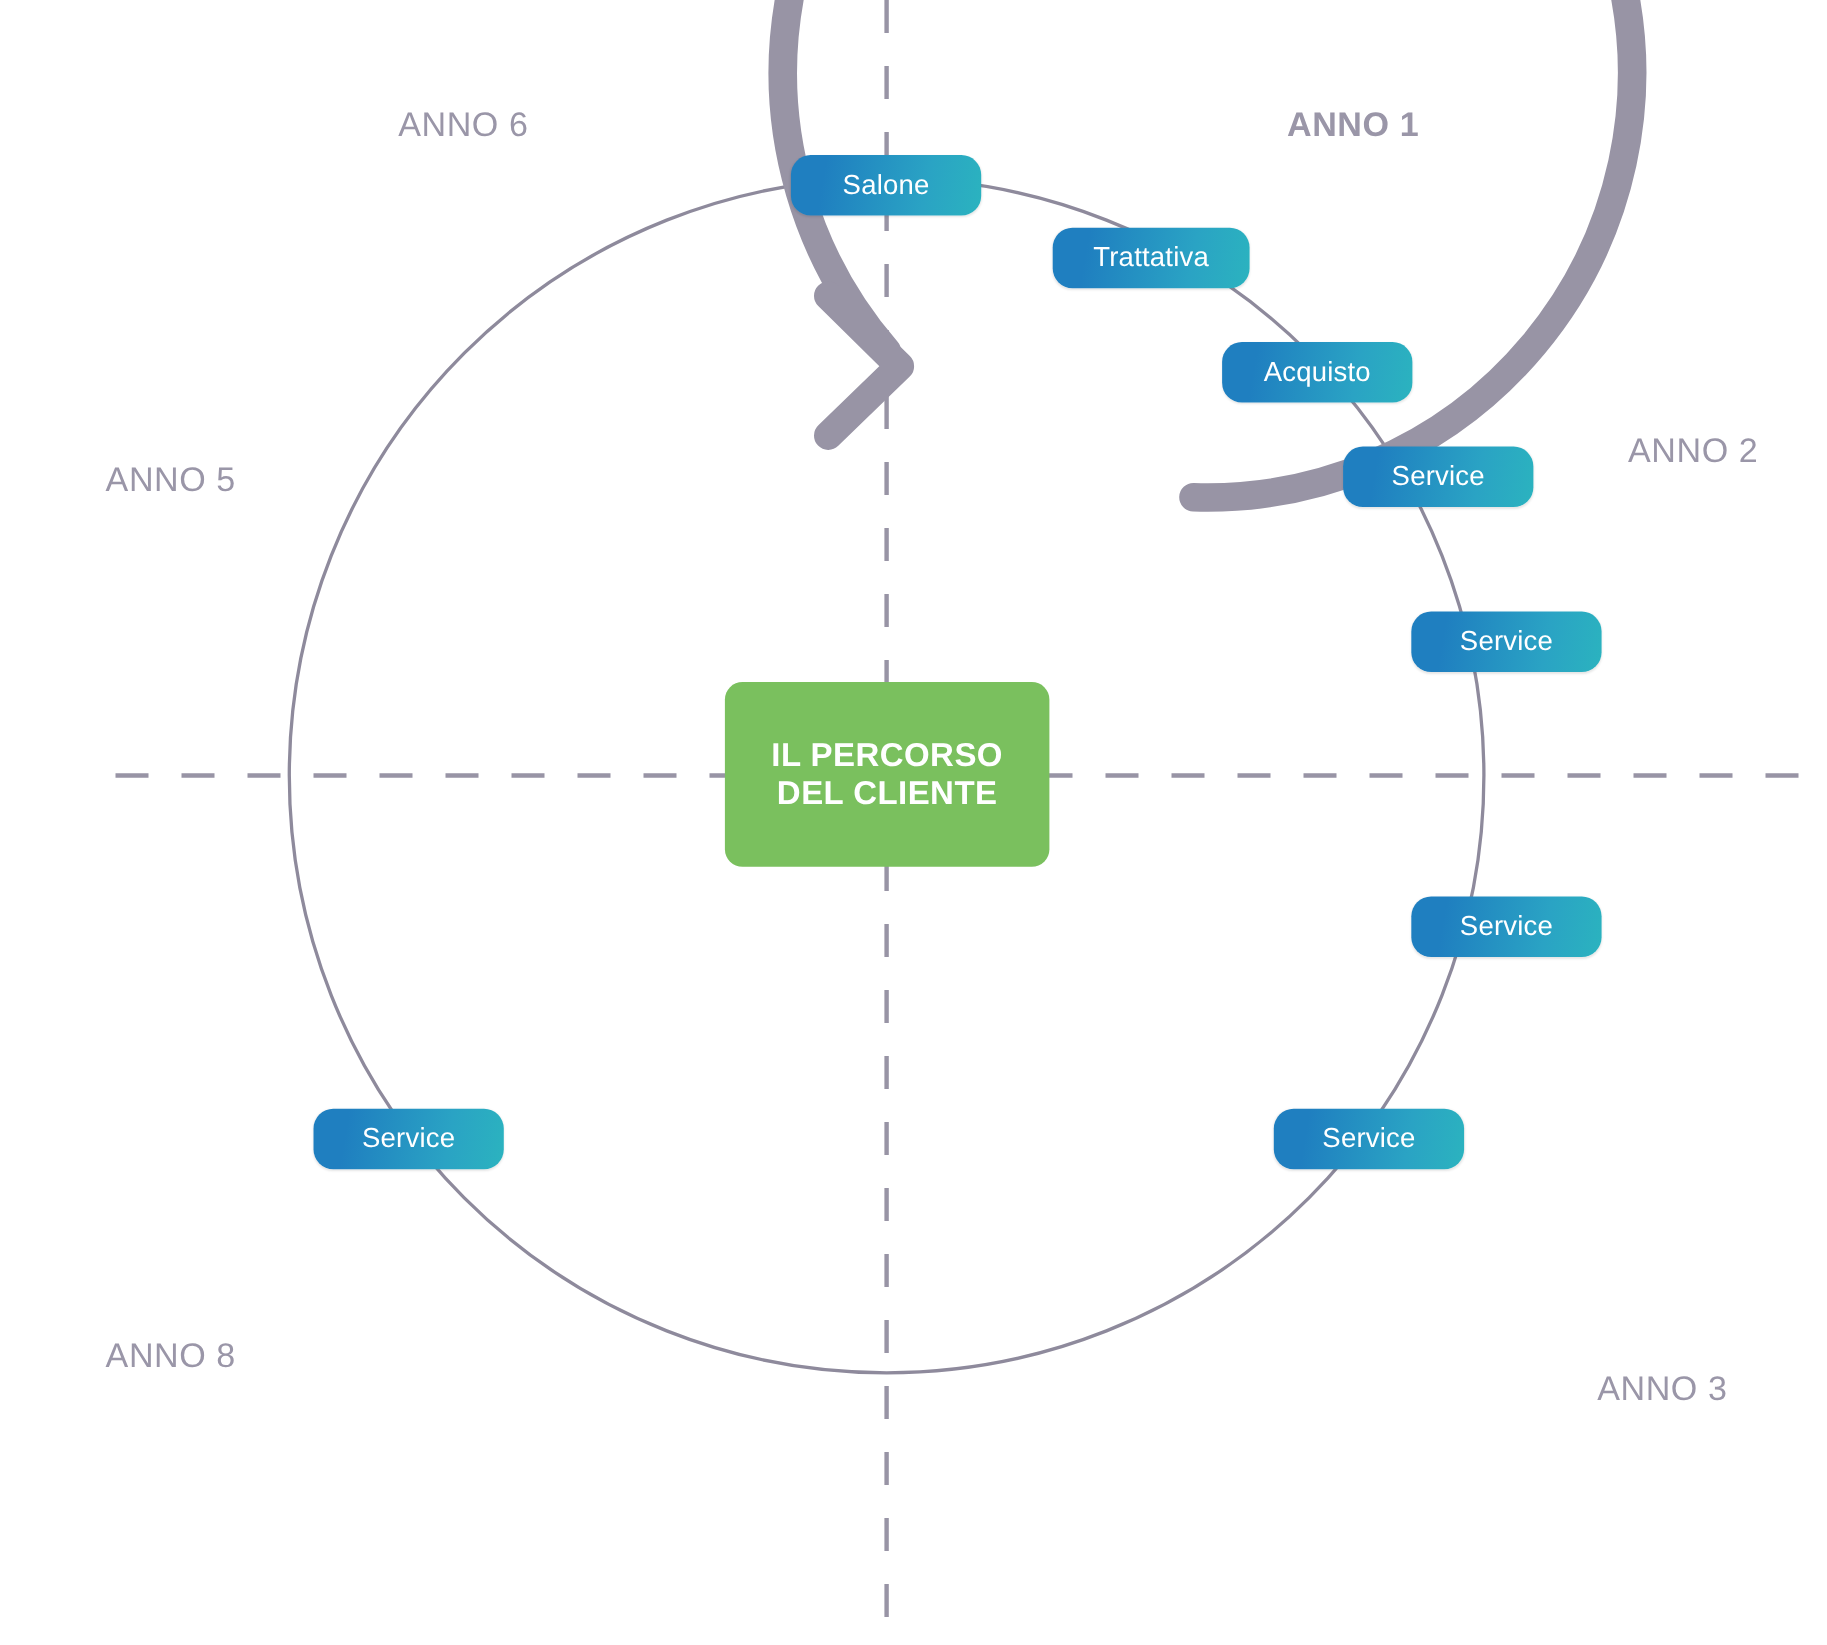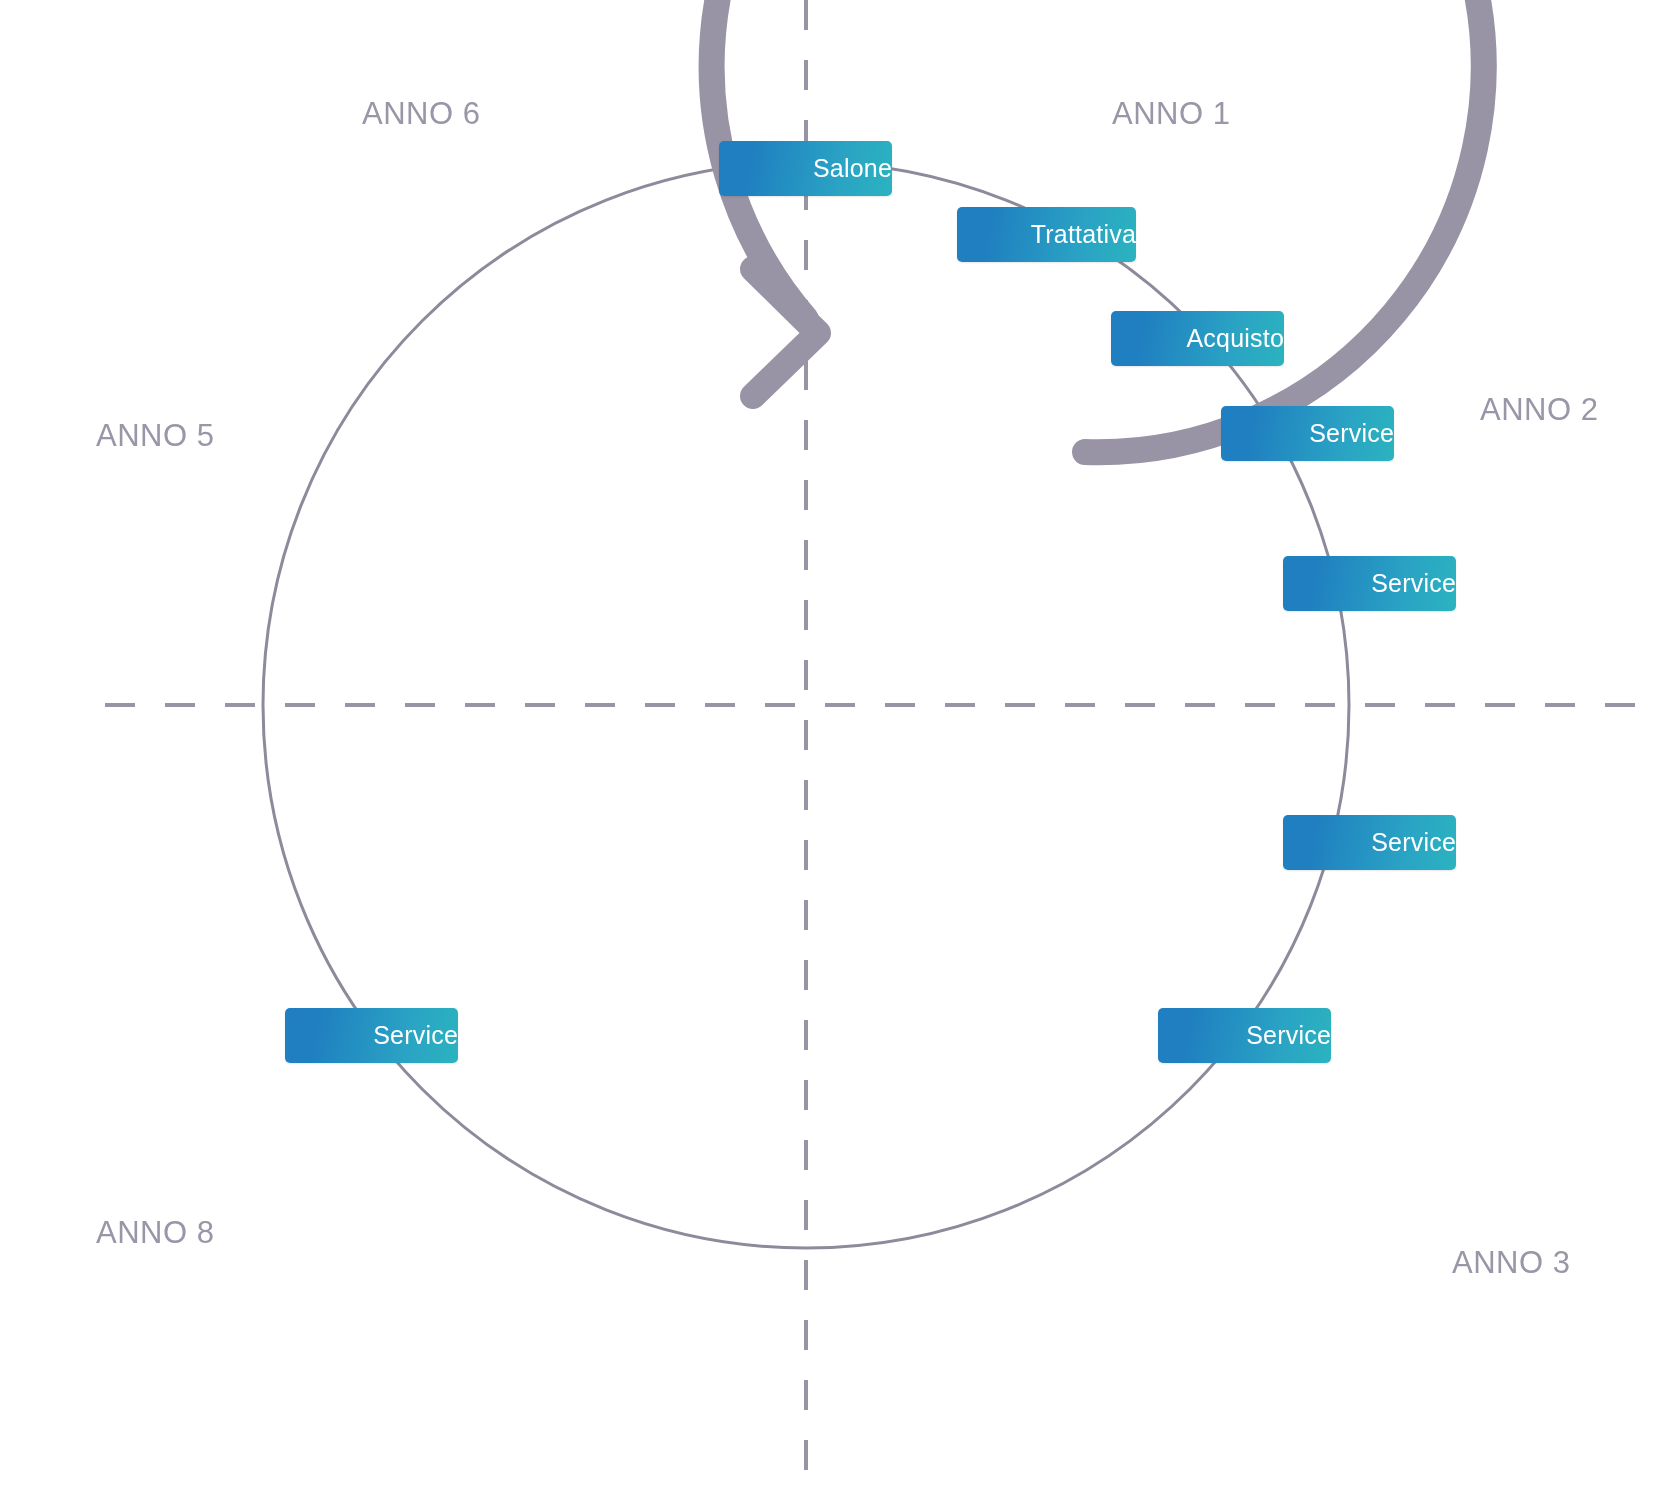--- a/index.html
+++ b/index.html
@@ -15,24 +15,24 @@
     color:#9a96a8;
     font-size:31px;
     letter-spacing:0.5px;
     white-space:nowrap;
     font-weight:400;
   }
 
   .pill{
     position:absolute;
     height:55px;
-    border-radius:5px;
+    border-radius:18px;
     display:flex;
     align-items:center;
-    justify-content:flex-end;
+    justify-content:center;
     color:#ffffff;
     font-size:25px;
     font-weight:400;
     letter-spacing:0.2px;
     background:linear-gradient(100deg,#1f7fc0 0%,#1f7fc0 18%,#2aa3c4 70%,#2bb3bf 100%);
     box-shadow:0 1px 2px rgba(0,0,0,0.10);
     white-space:nowrap;
     box-sizing:border-box;
   }
 
@@ -75,21 +75,21 @@
     <circle cx="806" cy="705" r="543" fill="none" stroke="#8e8a9c" stroke-width="3"></circle>
 
     <path d="M 1085 452
              A 386 386 0 1 0 806 319" fill="none" stroke="#9894a5" stroke-width="26" stroke-linecap="round"></path>
 
     <path d="M 753 269 L 818 333 L 753 396" fill="none" stroke="#9894a5" stroke-width="26" stroke-linecap="round" stroke-linejoin="round"></path>
   </svg>
 
   <div class="anno-label" style="left:362px;top:96px;">ANNO 6</div>
 
-  <div class="anno-label" style="left:1112px;top:96px;">ANNO 1</div>
+  <div class="anno-label" style="left:1170px;top:96px;font-weight:bold;">ANNO 1</div>
 
   <div class="anno-label" style="left:96px;top:418px;text-align:right;">ANNO 5</div>
 
   <div class="anno-label" style="left:1452px;top:392px;margin-left:28px;">ANNO 2</div>
 
   <div class="anno-label" style="left:96px;top:1215px;">ANNO 8</div>
 
   <div class="anno-label" style="left:1452px;top:1233px;margin-top:12px;">ANNO 3</div>
 
   <div class="pill" style="left:719px;top:141px;width:173px;">
@@ -117,14 +117,18 @@
   </div>
 
   <div class="pill" style="left:1158px;top:1008px;width:173px;">
     <span>Service</span>
   </div>
 
   <div class="pill" style="left:285px;top:1008px;width:173px;">
     <span>Service</span>
   </div>
 
+  <div class="center-card">
+    <span>IL PERCORSO</span>
+    <span>DEL CLIENTE</span>
+  </div>
 
 </div>
 
 </body></html>

